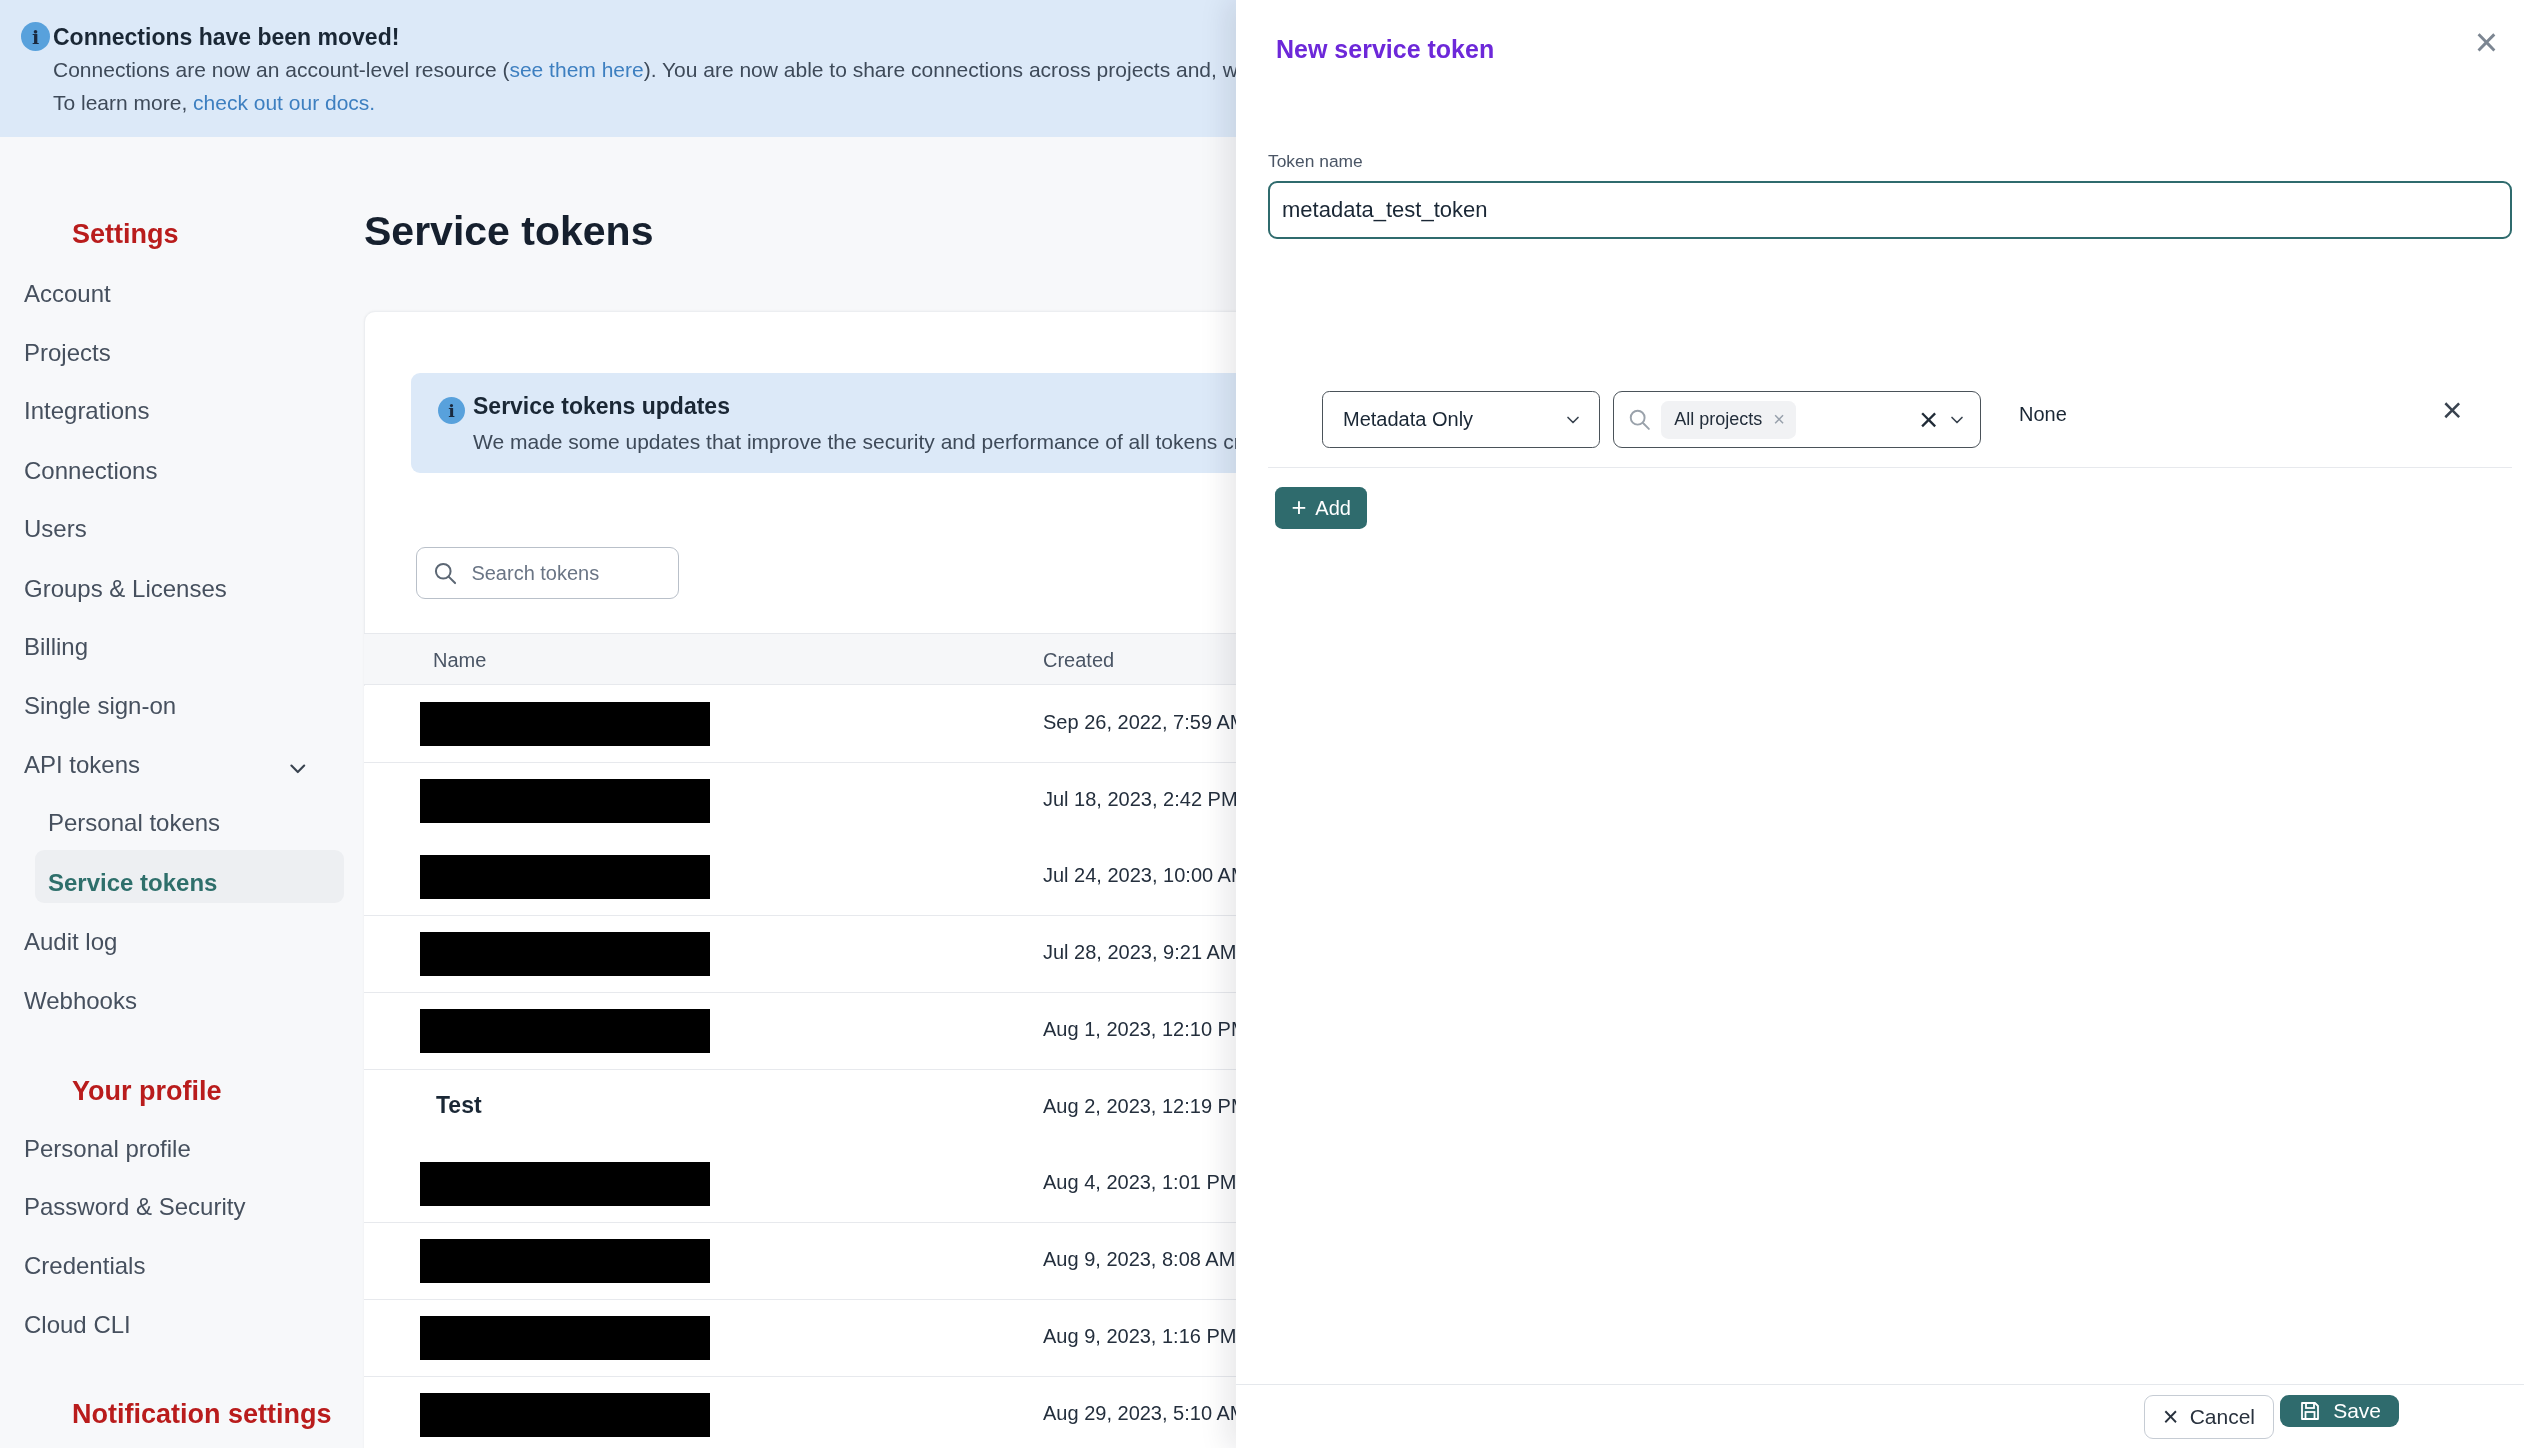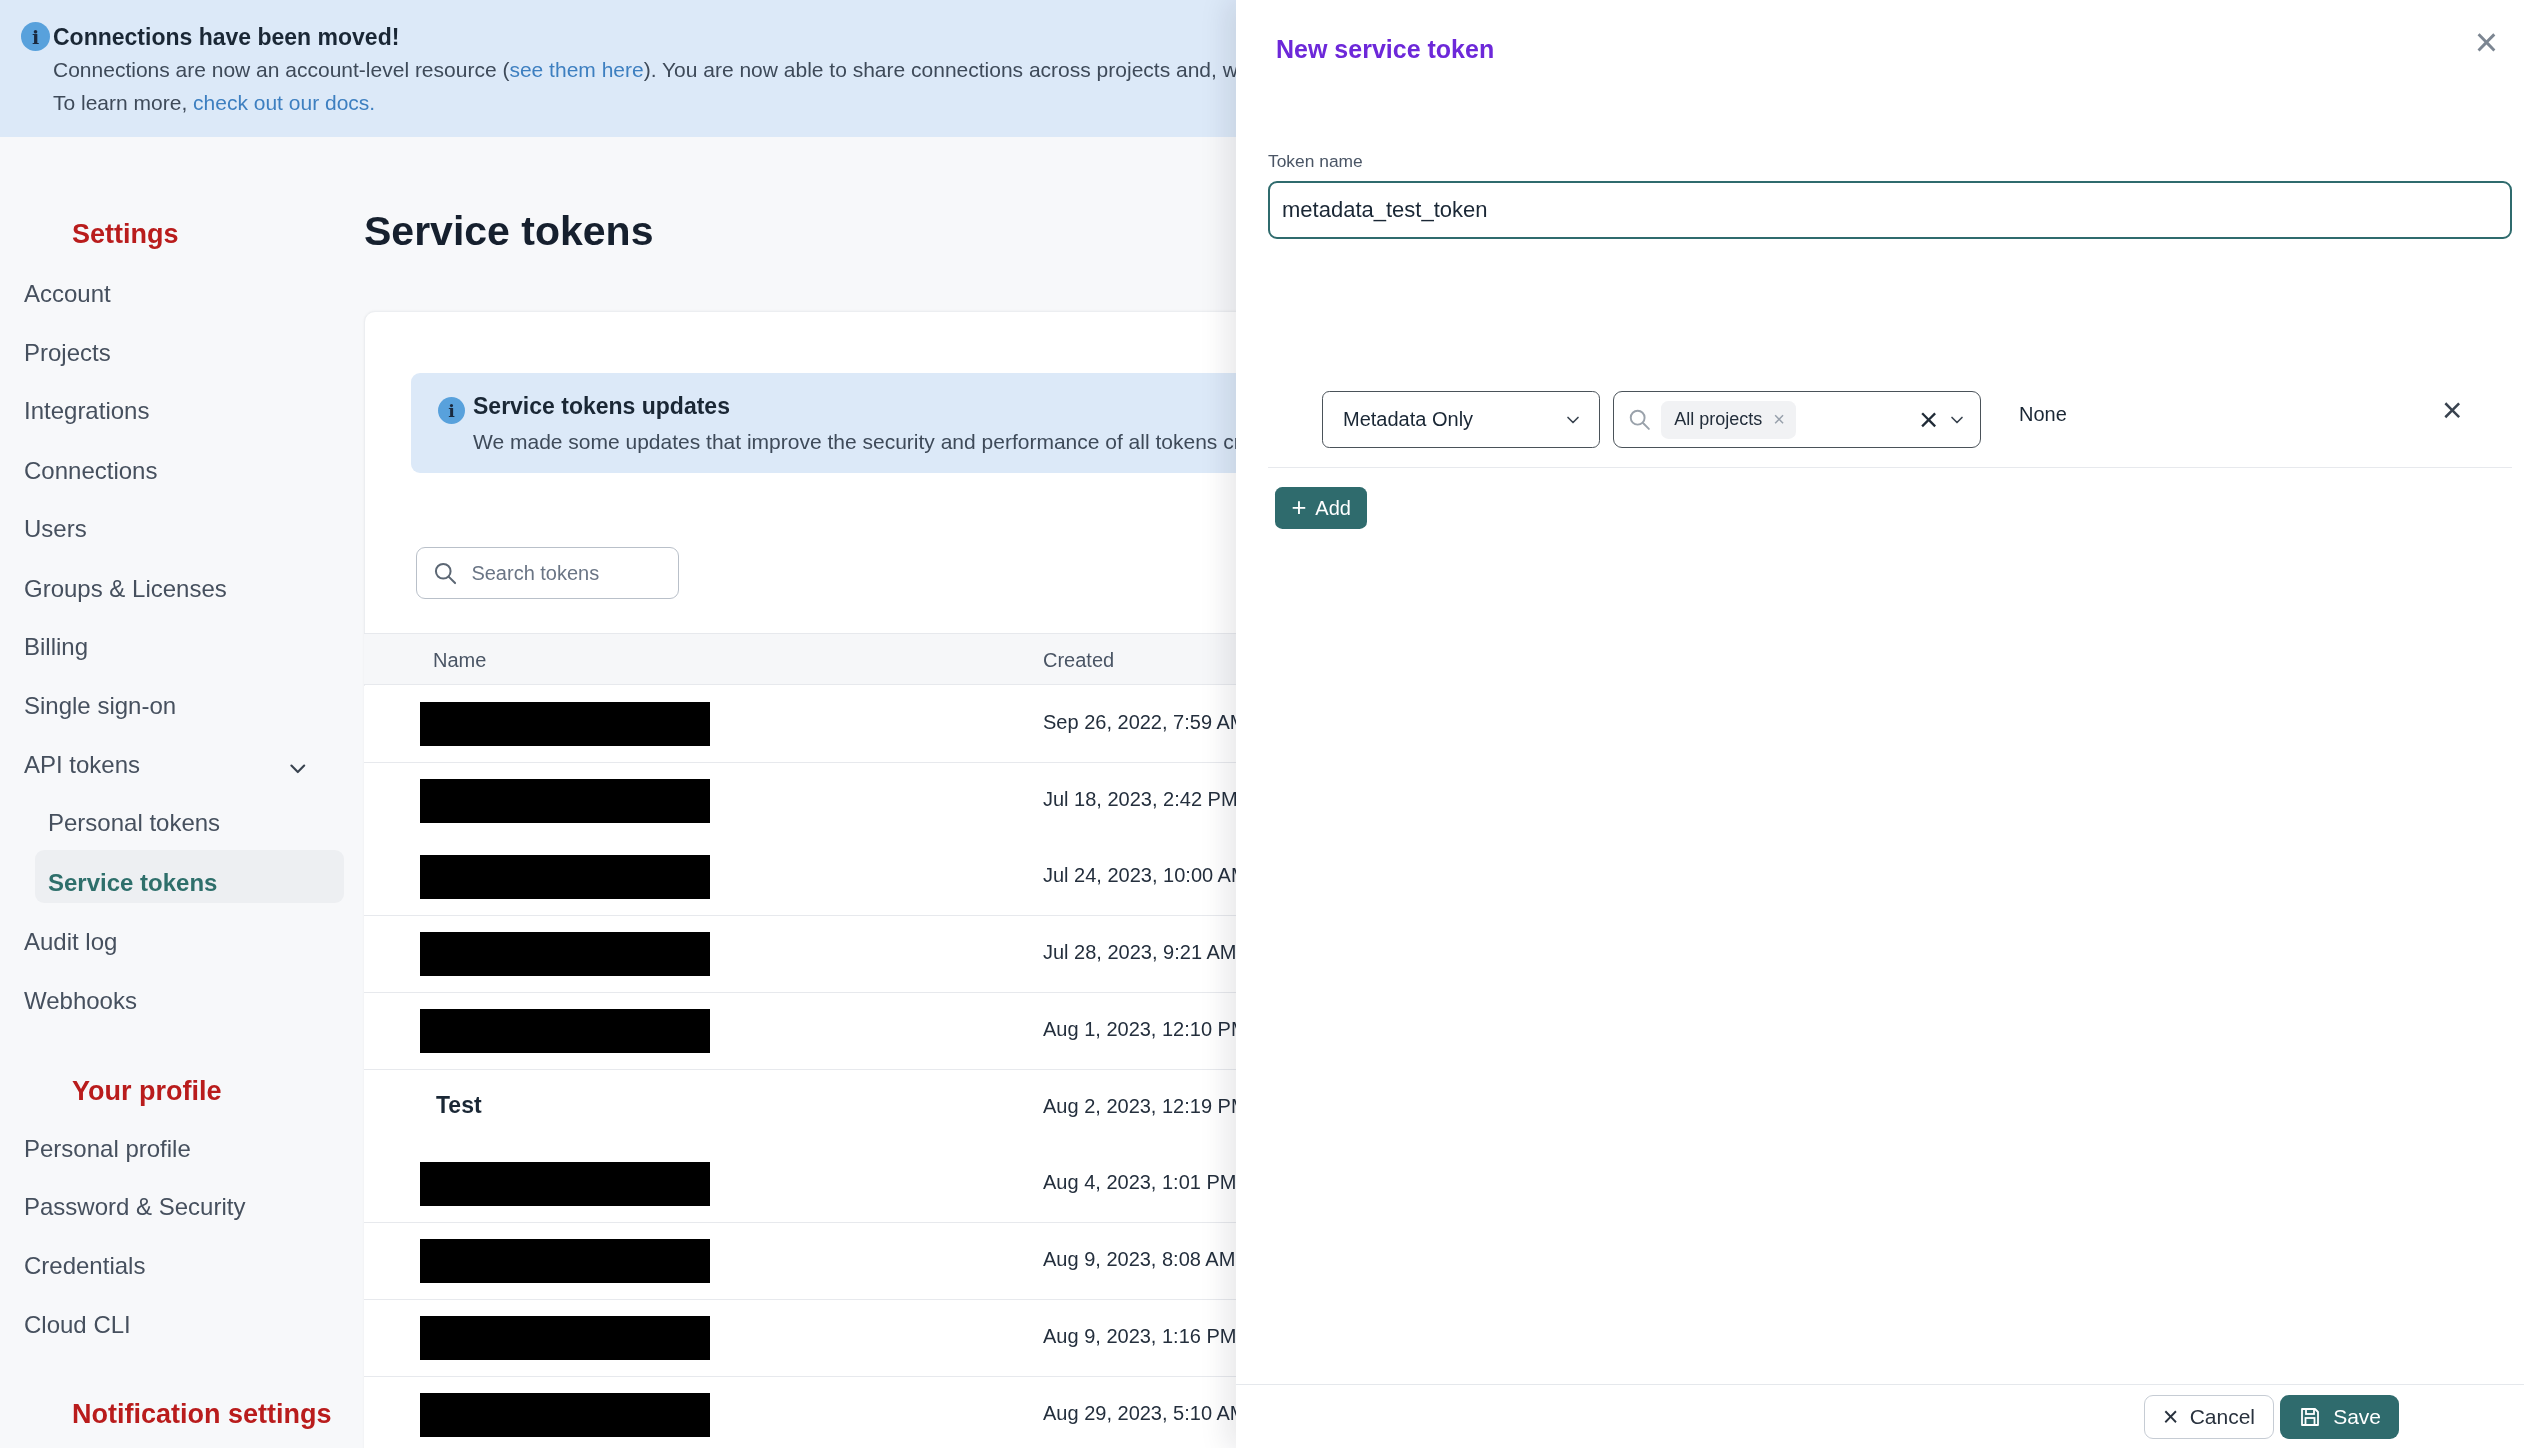--- a/index.html
+++ b/index.html
@@ -83,21 +83,21 @@
   .add-btn { position:absolute; left:39px; top:487px; height:42px; background:#2f6b6d; color:#fff; border:none;
              border-radius:7.3px; display:inline-flex; align-items:center; gap:9px; padding:0 16.4px; font-size:20px;
              font-family:inherit; cursor:pointer; }
   .add-btn .plus { font-size:25.6px; font-weight:300; line-height:1; }
 
   .panel-footer { position:absolute; left:0; bottom:0; width:1289px; height:65px; background:#fff; border-top:0.9px solid #e5e8ec; }
   .cancel-btn { position:absolute; right:251px; top:10px; height:44px; background:#fff; border:1.8px solid #c6ccd4;
                 border-radius:9px; display:inline-flex; align-items:center; gap:11px; padding:0 18px; font-size:21px;
                 color:#29323e; font-family:inherit; cursor:pointer; }
   .cancel-btn .x { font-size:27px; font-weight:300; line-height:1; color:#29323e; }
-  .save-btn { position:absolute; right:126px; top:10px; height:44px; background:#2f6b6d; border:none; border-radius:9px;
+  .save-btn { position:absolute; right:126px; top:10px; height:32px; background:#2f6b6d; border:none; border-radius:9px;
               display:inline-flex; align-items:center; gap:11px; padding:0 18px; font-size:21px; color:#fff;
               font-family:inherit; cursor:pointer; }
 </style>
 </head>
 <body>
 
 <div class="page">
 
   <div class="banner">
     <div class="info-icon">i</div>

